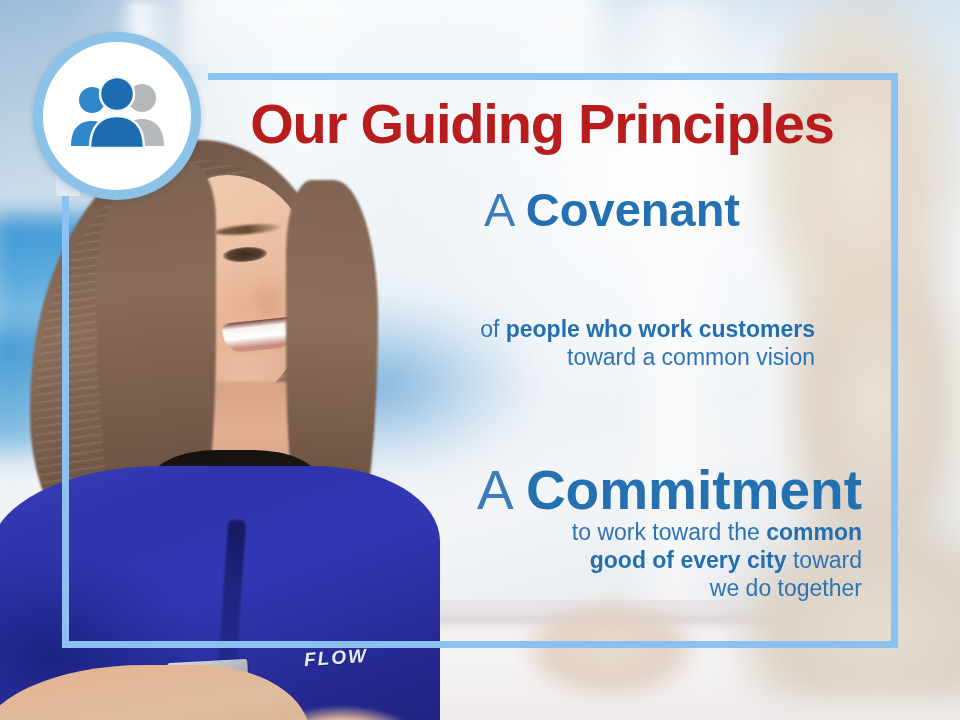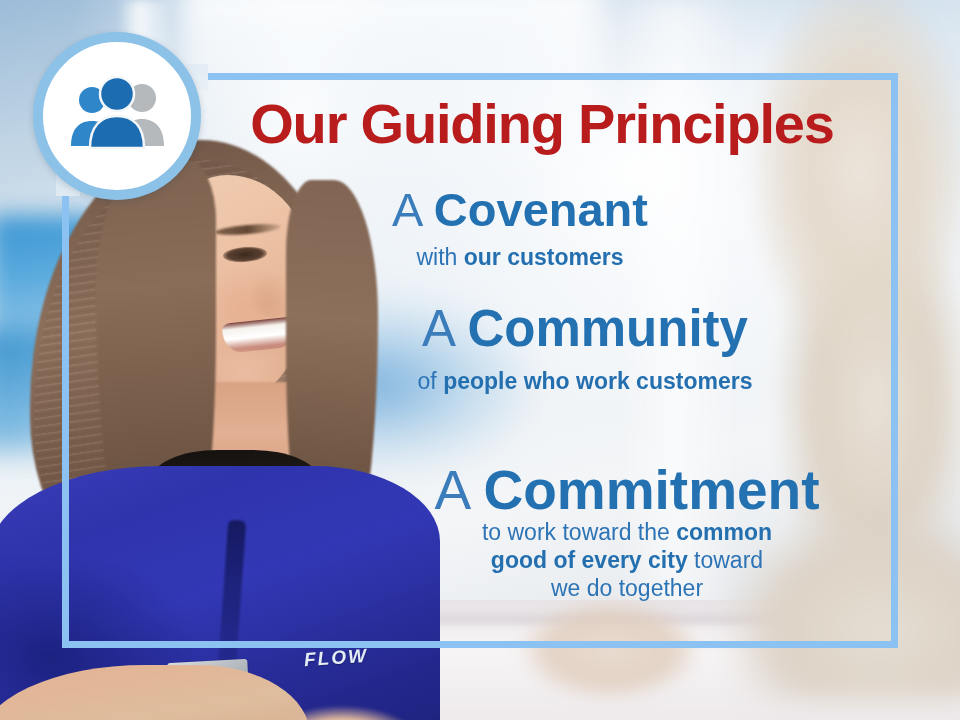--- a/index.html
+++ b/index.html
@@ -300,21 +300,21 @@
     width: 660px;
     text-align: center;
     font-family: "Liberation Sans", sans-serif;
     font-weight: 700;
     font-size: 56px;
     line-height: 1.0;
     letter-spacing: -1.2px;
     color: #b91c1c;
   }
 
-  .block { position: absolute; text-align: center; }
+  .block { position: absolute; text-align: right; }
 
   .block-head {
     font-family: "Liberation Sans", sans-serif;
     line-height: 1.02;
     color: #2b72b8;
     white-space: nowrap;
   }
   .block-head .art {
     font-weight: 400;
     color: #3b7cbb;
@@ -411,31 +411,26 @@
       </svg>
     </span>
   </div>
 
   <div class="headline">Our Guiding Principles</div>
 
   <div class="block" id="block-covenant">
     <div class="block-head">
       <span class="art">A </span><span class="key">Covenant</span>
     </div>
-    <div class="block-sub">
-      <span>with </span><b>our customers</b><span></span>
-    </div>
   </div>
 
   <div class="block" id="block-community">
-    <div class="block-head">
-      <span class="art">A </span><span class="key">Community</span>
-    </div>
     <div class="block-sub">
       <span>of </span><b>people who work customers</b><span></span><br>
+      <span>toward a common vision</span>
     </div>
   </div>
 
   <div class="block" id="block-commitment">
     <div class="block-head">
       <span class="art">A </span><span class="key">Commitment</span>
     </div>
     <div class="block-sub">
       <span>to work toward the </span><b>common</b><br>
       <b>good of every city</b><span> toward</span><br>

